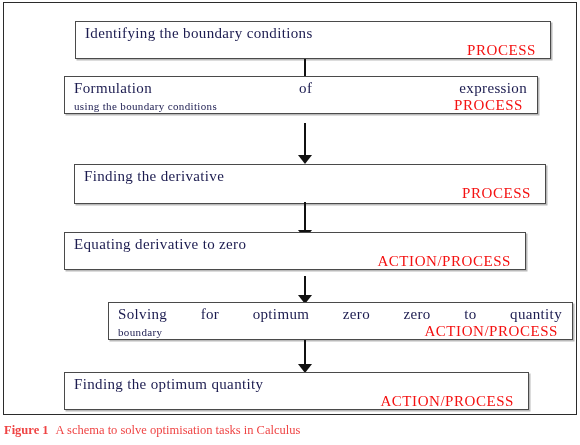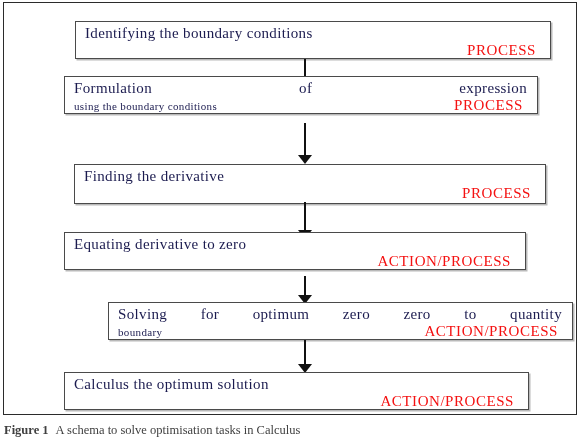--- a/index.html
+++ b/index.html
@@ -112,21 +112,21 @@
   }
 
   
   #figure-caption {
     position: absolute;
     left: 4px;
     top: 421px;
     width: 560px;
     font-size: 12.5px;
     line-height: 18px;
-    color: #404040;
+    color: #ef4444;
     white-space: nowrap;
   }
   #figure-caption .cap-label {
     font-weight: bold;
     margin-right: 7px;
   }
 </style>
 </head>
 <body>
 
@@ -205,21 +205,21 @@
     </div>
   </div>
 
   <div class="arrow" style="left:294px; top:337px; height:34px;">
     <span class="shaft" style="height:25px;"></span>
     <span class="head" style="top:24px;"></span>
   </div>
 
   <div class="flow-box" style="left:60px; top:369px; width:465px; height:38px;">
     <div class="box-inner">
-      <span class="line">Calculus the optimum solution</span>
+      <span class="line">Finding the optimum quantity</span>
       <span class="tag right">ACTION/PROCESS</span>
     </div>
   </div>
 
 </div>
 
 <div id="figure-caption">
   <span class="cap-label">Figure 1</span><span class="cap-text">A schema to solve optimisation tasks in Calculus</span>
 </div>
 

